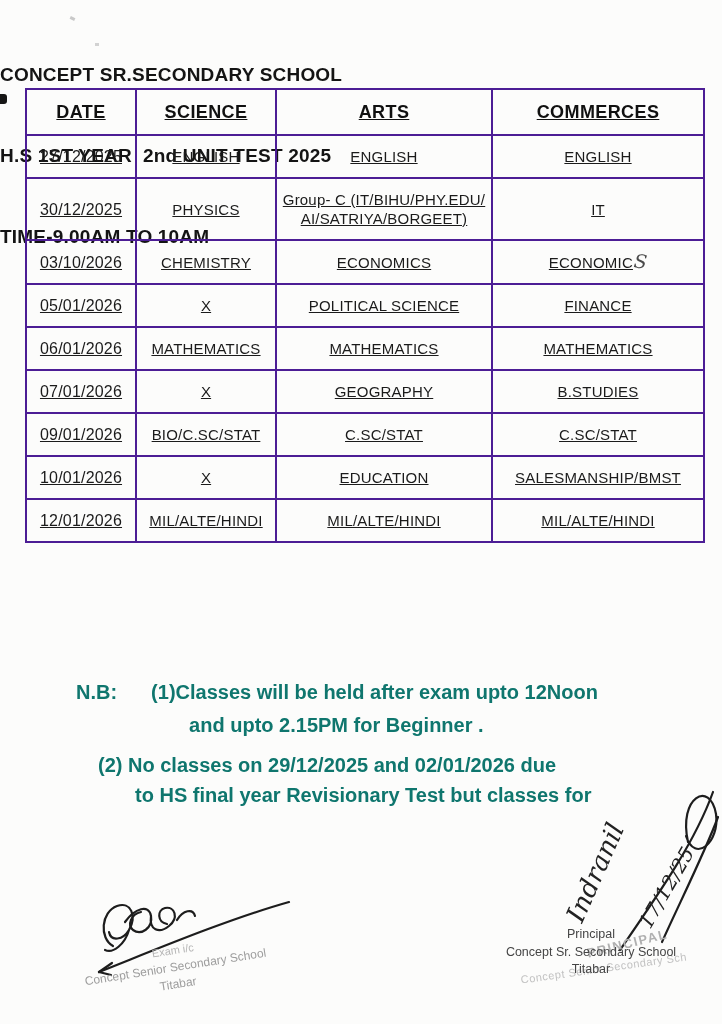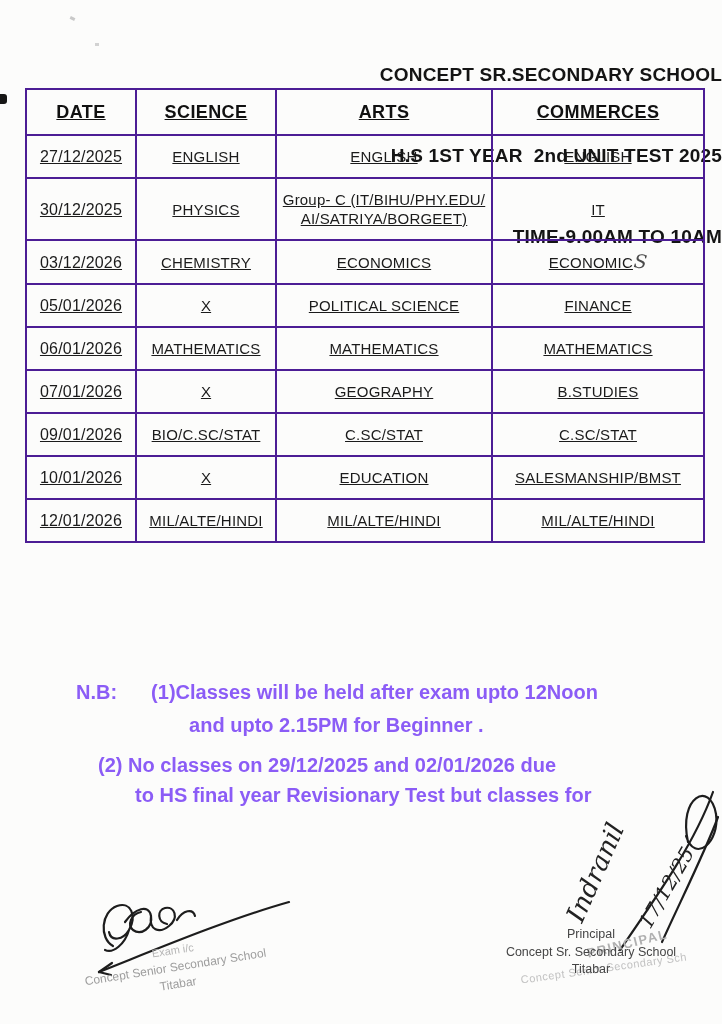--- a/index.html
+++ b/index.html
@@ -3,21 +3,21 @@
 <meta charset="utf-8">
 <style>
   html,body{margin:0;padding:0;}
   body{
     width:722px;height:1024px;position:relative;overflow:hidden;
     background:#fcfcfb;color:#161616;
     font-family:"Liberation Sans",sans-serif;
   }
   
   .title{
-    position:absolute;top:7px;left:0;width:722px;text-align:right;
+    position:absolute;top:7px;left:0;width:722px;text-align:left;
     font-weight:bold;font-size:19px;line-height:27px;white-space:pre;
     color:#141414;letter-spacing:.2px;
   }
   
   table.schedule{
     position:absolute;top:88px;left:25px;width:678px;
     border-collapse:collapse;table-layout:fixed;
   }
   .schedule th,.schedule td{
     border:2px solid #4c1d95;text-align:center;vertical-align:middle;
@@ -25,21 +25,21 @@
     text-decoration:underline;
   }
   .schedule th{font-size:18px;font-weight:bold;height:42px;letter-spacing:.4px;color:#101010;}
   .schedule td{font-size:15px;padding:11px 0;letter-spacing:.2px;color:#1b1b1b;line-height:19px;}
   .schedule td.date{font-size:16px;}
   .hand{
     display:inline-block;font-family:"DejaVu Serif",serif;font-style:italic;
     font-size:19px;color:#4a4a4a;transform:rotate(7deg);margin-left:1px;font-weight:normal;
   }
   
-  .notes{position:absolute;left:0;top:676px;width:702px;font-weight:bold;color:#8b5cf6;}
+  .notes{position:absolute;left:0;top:676px;width:702px;font-weight:bold;color:#0f766e;}
   .note1{display:flex;margin-left:76px;font-size:20px;line-height:33px;}
   .note1 .nb{margin-right:34px;}
   .n1l2{margin-left:38px;}
   .note2{margin-left:98px;margin-top:8px;font-size:20px;line-height:30px;}
   .note2 .ind{margin-left:37px;}
   
   svg.sig{position:absolute;}
   .ink{stroke:#1d1d1d;stroke-width:2.2;fill:none;stroke-linecap:round;stroke-linejoin:round;}
   .hwtext{fill:#222;font-family:"DejaVu Serif",serif;font-style:italic;}
   .stamp{position:absolute;white-space:nowrap;text-align:center;}
@@ -99,21 +99,21 @@
         <tr>
           <td class="date">30/12/2025</td>
           <td>PHYSICS</td>
           <td>
             <div>Group- C (IT/BIHU/PHY.EDU/</div>
             <div>AI/SATRIYA/BORGEET)</div>
           </td>
           <td>IT</td>
         </tr>
         <tr>
-          <td class="date">03/12/2026</td>
+          <td class="date">03/10/2026</td>
           <td>CHEMISTRY</td>
           <td>ECONOMICS</td>
           <td><span>ECONOMIC</span><span class="hand">S</span></td>
         </tr>
         <tr>
           <td class="date">05/01/2026</td>
           <td>X</td>
           <td>POLITICAL SCIENCE</td>
           <td>FINANCE</td>
         </tr>

